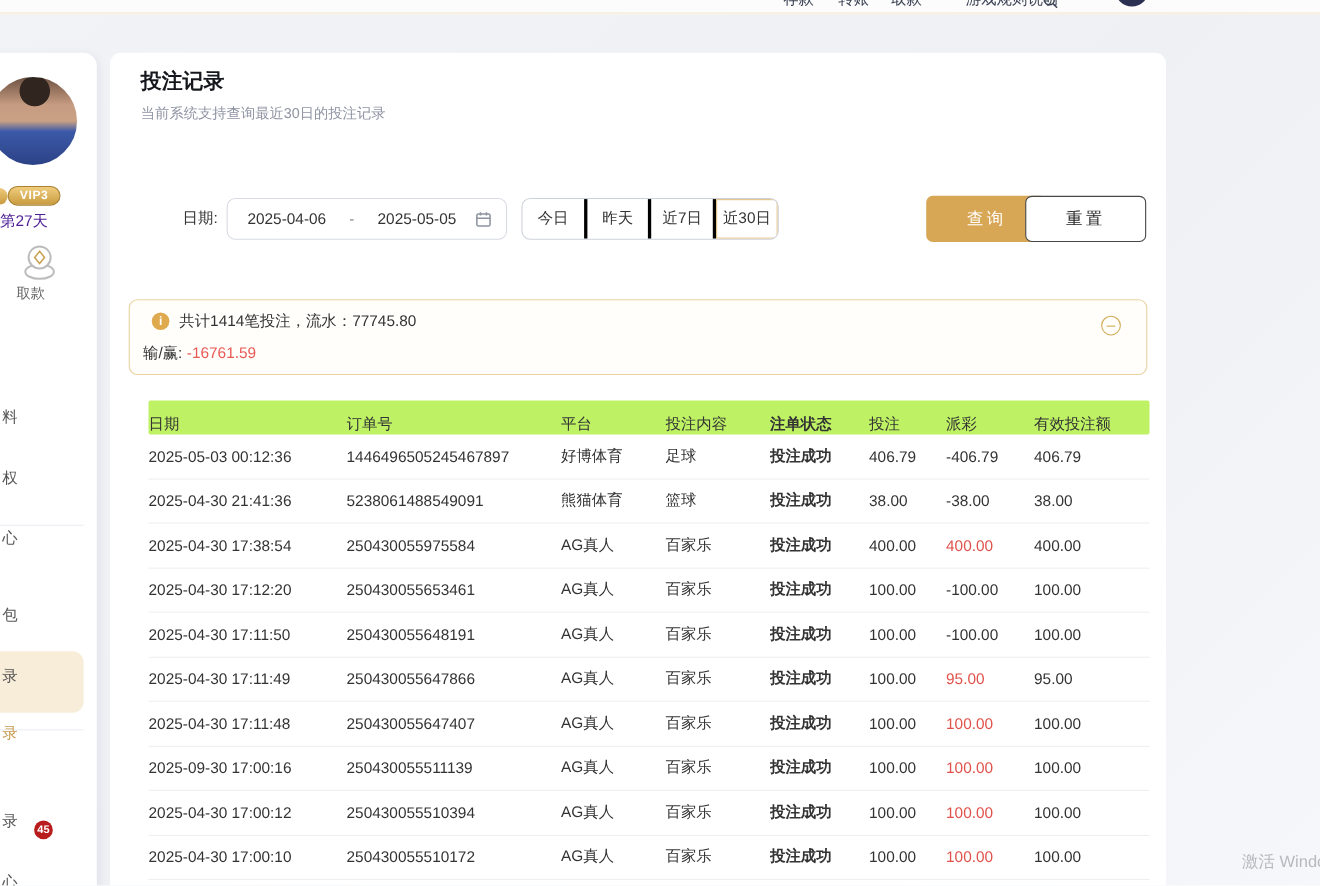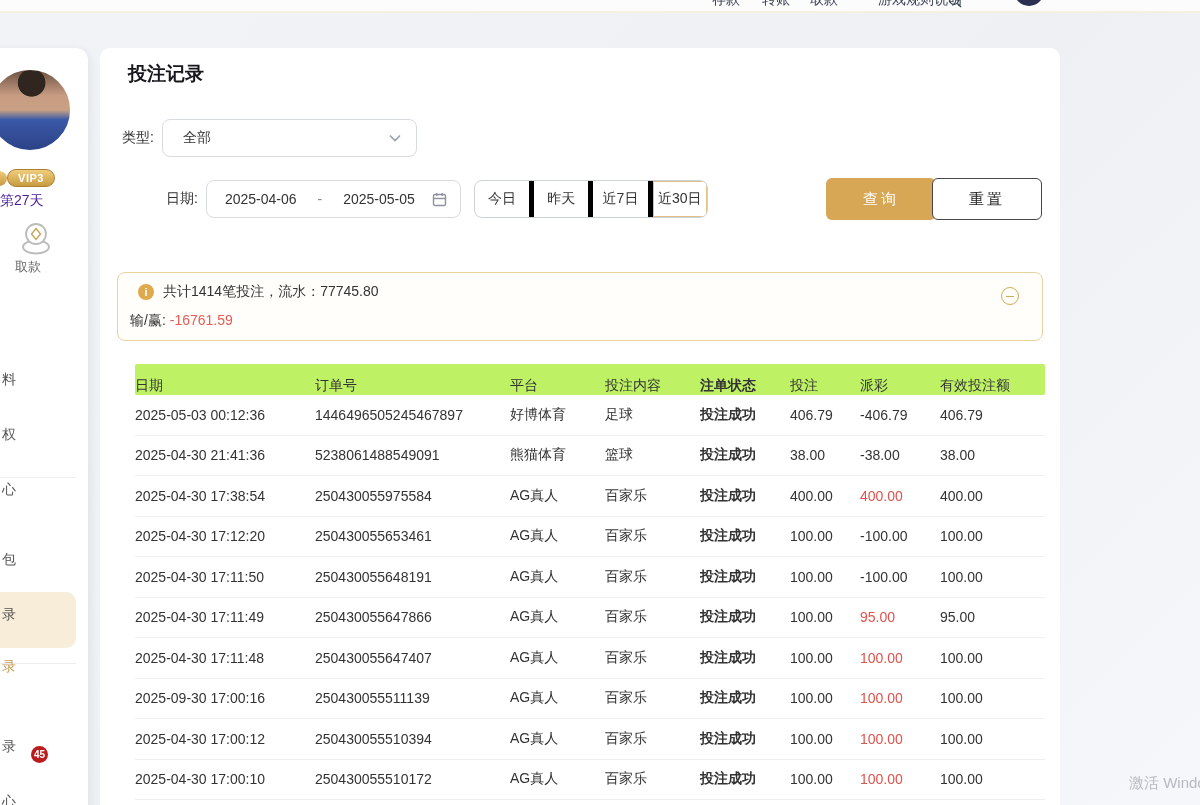--- a/index.html
+++ b/index.html
@@ -53,24 +53,24 @@
   .select-box { position:relative; width:255px; height:38px; border:1px solid #d8dbe2; border-radius:8px;
     background:#fff; display:flex; align-items:center; padding-left:20px; font-size:14px; color:#333; cursor:pointer; }
   .select-box .chev { position:absolute; right:15px; top:14px; }
   .date-row { position:absolute; left:22px; top:132px; height:38px; display:flex; align-items:center;margin-left:44px; }
   .date-box { width:255px; height:38px; border:1px solid #d8dbe2; border-radius:8px; background:#fff;
     display:flex; align-items:center; justify-content:space-between; padding:0 13px 0 18px; font-size:14px; color:#333; }
   .date-box .sep { color:#888; padding:0 4px; }
   .quick-group { display:flex; margin-left:13px; width:234px; height:38px; border:1px solid #cdd1da;
     border-radius:8px; background:#fff; overflow:hidden; }
   .quick-seg { flex:1; display:flex; align-items:center; justify-content:center; font-size:14px; color:#333;
-    border-right:5px solid #000000; cursor:pointer; }
+    border-right:3px solid #000000; cursor:pointer; }
   .quick-seg:last-child { border-right:none; }
   .quick-seg.active { outline:1px solid #e2c084; outline-offset:-1px; }
-  .btn-query { position:absolute; left:726px; top:130px; width:110px; height:42px; border:none; border-radius:6px;
+  .btn-query { position:absolute; left:742px; top:130px; width:110px; height:42px; border:none; border-radius:6px;
     background:#d8a755; color:#fff; font-size:15px; letter-spacing:3px; cursor:pointer; font-family:Liberation Mono, monospace; }
   .btn-reset { position:absolute; left:832px; top:130px; width:110px; height:42px; border:1px solid #474747;
     border-radius:6px; background:#fff; color:#222; font-size:15px; letter-spacing:3px; cursor:pointer; font-family:inherit; }
 
   
   .table-card { position:absolute; left:100px; top:260px; width:960px; height:545px;
     background:#fff; border-radius:10px 10px 0 0; z-index:3; }
   .summary { position:absolute; left:17px; top:12px; width:926px; height:69px;
     border:1px solid #ead2a0; border-radius:8px; background:#fffefb; }
   .sum-line1 { position:absolute; left:20px; top:10px; display:flex; align-items:center; font-size:14px; color:#333; }
@@ -139,32 +139,22 @@
       <div class="sb-menu-item" style="top: 690px;">录</div>
       <div class="sb-menu-item" style="top: 745px;">心</div>
       <div class="sb-badge">45</div>
     </div>
   <div class="sb-divider" style="top:429px"></div>
   <div class="sb-divider" style="top:615px"></div>
 </div>
 
 <div class="filter-card">
   <div class="page-title">投注记录</div>
-
-  <div class="type-row">
-    <span class="field-label">类型:</span>
-    <div class="select-box">
-      <span>全部</span>
-      <span class="chev">
-        <svg width="12" height="8" viewBox="0 0 12 8">
-            <polyline points="1,1.5 6,6.5 11,1.5" fill="none" stroke="#9aa0ab" stroke-width="1.6"></polyline>
-          </svg>
-      </span>
-    </div>
-  </div>
+  <div class="page-subtitle">当前系统支持查询最近30日的投注记录</div>
+
 
   <div class="date-row">
     <span class="field-label">日期:</span>
     <div class="date-box">
       <span>2025-04-06</span>
       <span class="sep">-</span>
       <span>2025-05-05</span>
       <span>
         <svg width="15" height="15" viewBox="0 0 15 15">
             <rect x="1.5" y="2.5" width="12" height="11" rx="1.5" fill="none" stroke="#8d939e" stroke-width="1.4"></rect>

